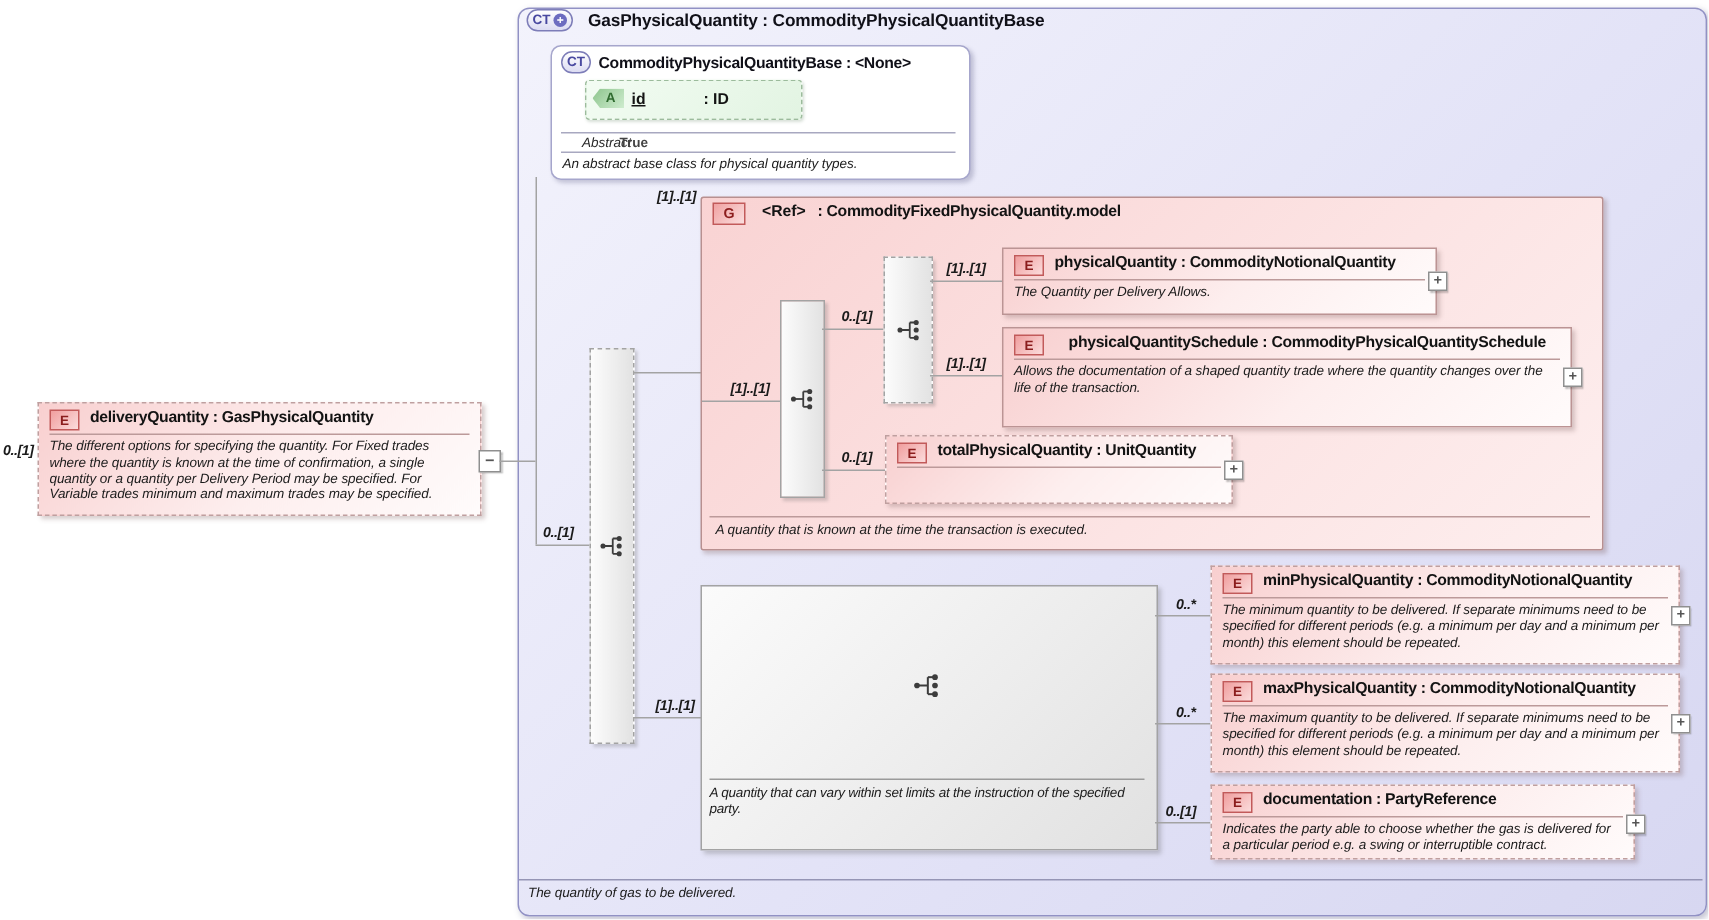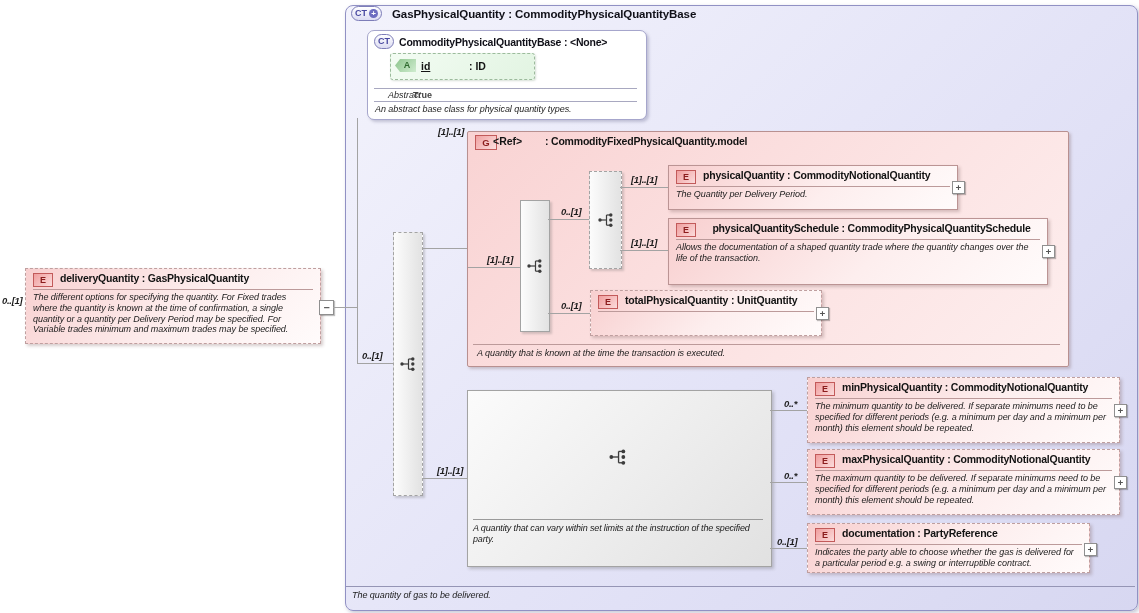--- a/index.html
+++ b/index.html
@@ -139,21 +139,21 @@
         <circle cx="13.8" cy="13.2" r="1.7" fill="#3c3c3c"></circle>
     </svg>
   </div>
   <div class="hline" style="left:422px;top:248px;width:46px;"></div>
   <span class="card" style="left:438px;top:126px;">[1]..[1]</span>
   <div class="hline" style="left:422px;top:478px;width:46px;"></div>
   <span class="card" style="left:437px;top:465px;">[1]..[1]</span>
 
   <div class="gbox"></div>
   <span class="g-badge" style="left:475px;top:135px;">G</span>
-  <span class="gname" style="left:493px;top:135px;">&lt;Ref&gt;</span>
+  <span class="gname" style="left:508px;top:135px;">&lt;Ref&gt;</span>
   <span class="gtype" style="left:545px;top:135px;">: CommodityFixedPhysicalQuantity.model</span>
   <div class="hline" style="left:473px;top:344px;width:587px;border-color:#bc9a9a;"></div>
   <span class="annabs" style="left:477px;top:348px;">A quantity that is known at the time the transaction is executed.</span>
 
   <div class="hline" style="left:468px;top:267px;width:52px;"></div>
   <span class="card" style="left:487px;top:254px;">[1]..[1]</span>
   <div class="comp" style="left:520px;top:200px;width:28px;height:130px;">
     <svg width="18" height="16" viewBox="0 0 18 16">
       <circle cx="3" cy="8" r="1.7" fill="#3c3c3c"></circle>
       <line x1="3" y1="8" x2="9.5" y2="8" stroke="#3c3c3c" stroke-width="1.2"></line>
@@ -185,21 +185,21 @@
   <span class="card" style="left:631px;top:237px;">[1]..[1]</span>
   <div class="hline" style="left:548px;top:313px;width:42px;"></div>
   <span class="card" style="left:561px;top:300px;">0..[1]</span>
 
   <div class="ebox" style="left:668px;top:165px;width:290px;height:45px;">
     <div class="hdr">
         <span class="badge e-badge">E</span>
         <span class="title">physicalQuantity : CommodityNotionalQuantity</span>
       </div>
     <div class="sep"></div>
-    <div class="ann">The Quantity per Delivery Period.</div>
+    <div class="ann">The Quantity per Delivery Allows.</div>
   </div>
   <span class="plus" style="left:952px;top:181px;">+</span>
 
   <div class="ebox" style="left:668px;top:218px;width:380px;height:67px;">
     <div class="hdr">
         <span class="badge e-badge">E</span>
         <span class="title wrap">physicalQuantitySchedule : CommodityPhysicalQuantitySchedule</span>
       </div>
     <div class="sep"></div>
     <div class="ann">Allows the documentation of a shaped quantity trade where the quantity changes over the life of the transaction.</div>

